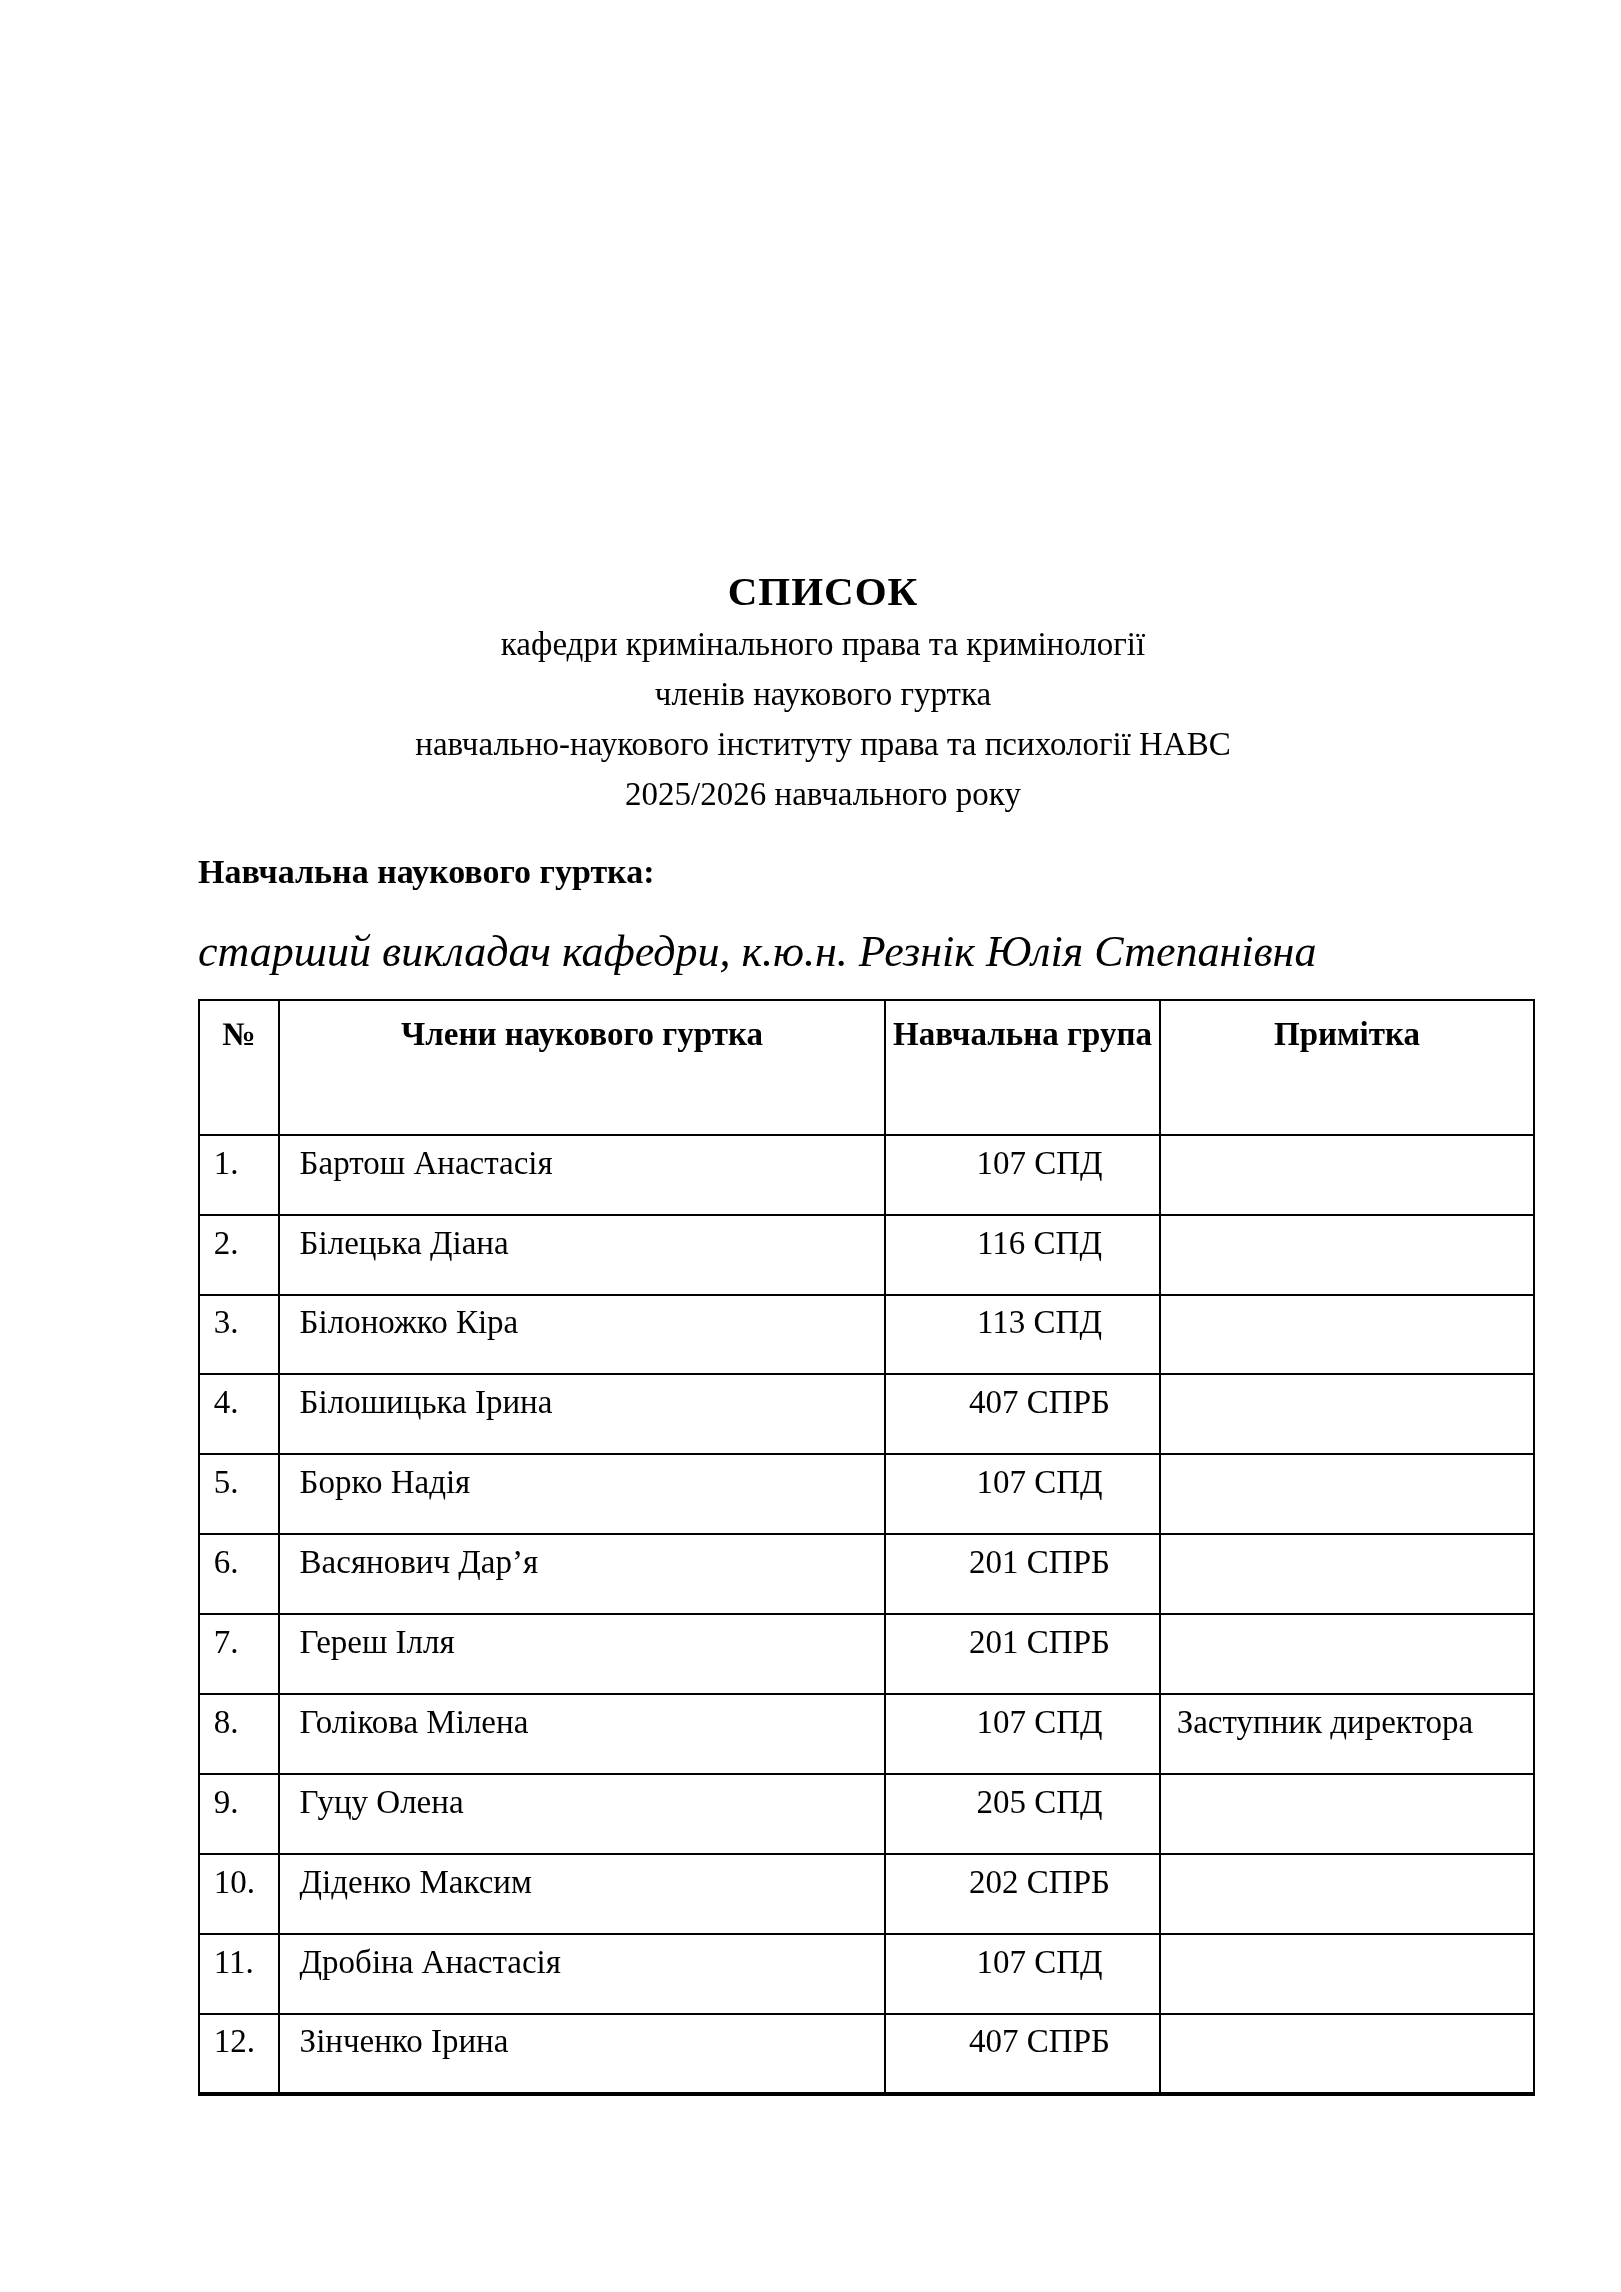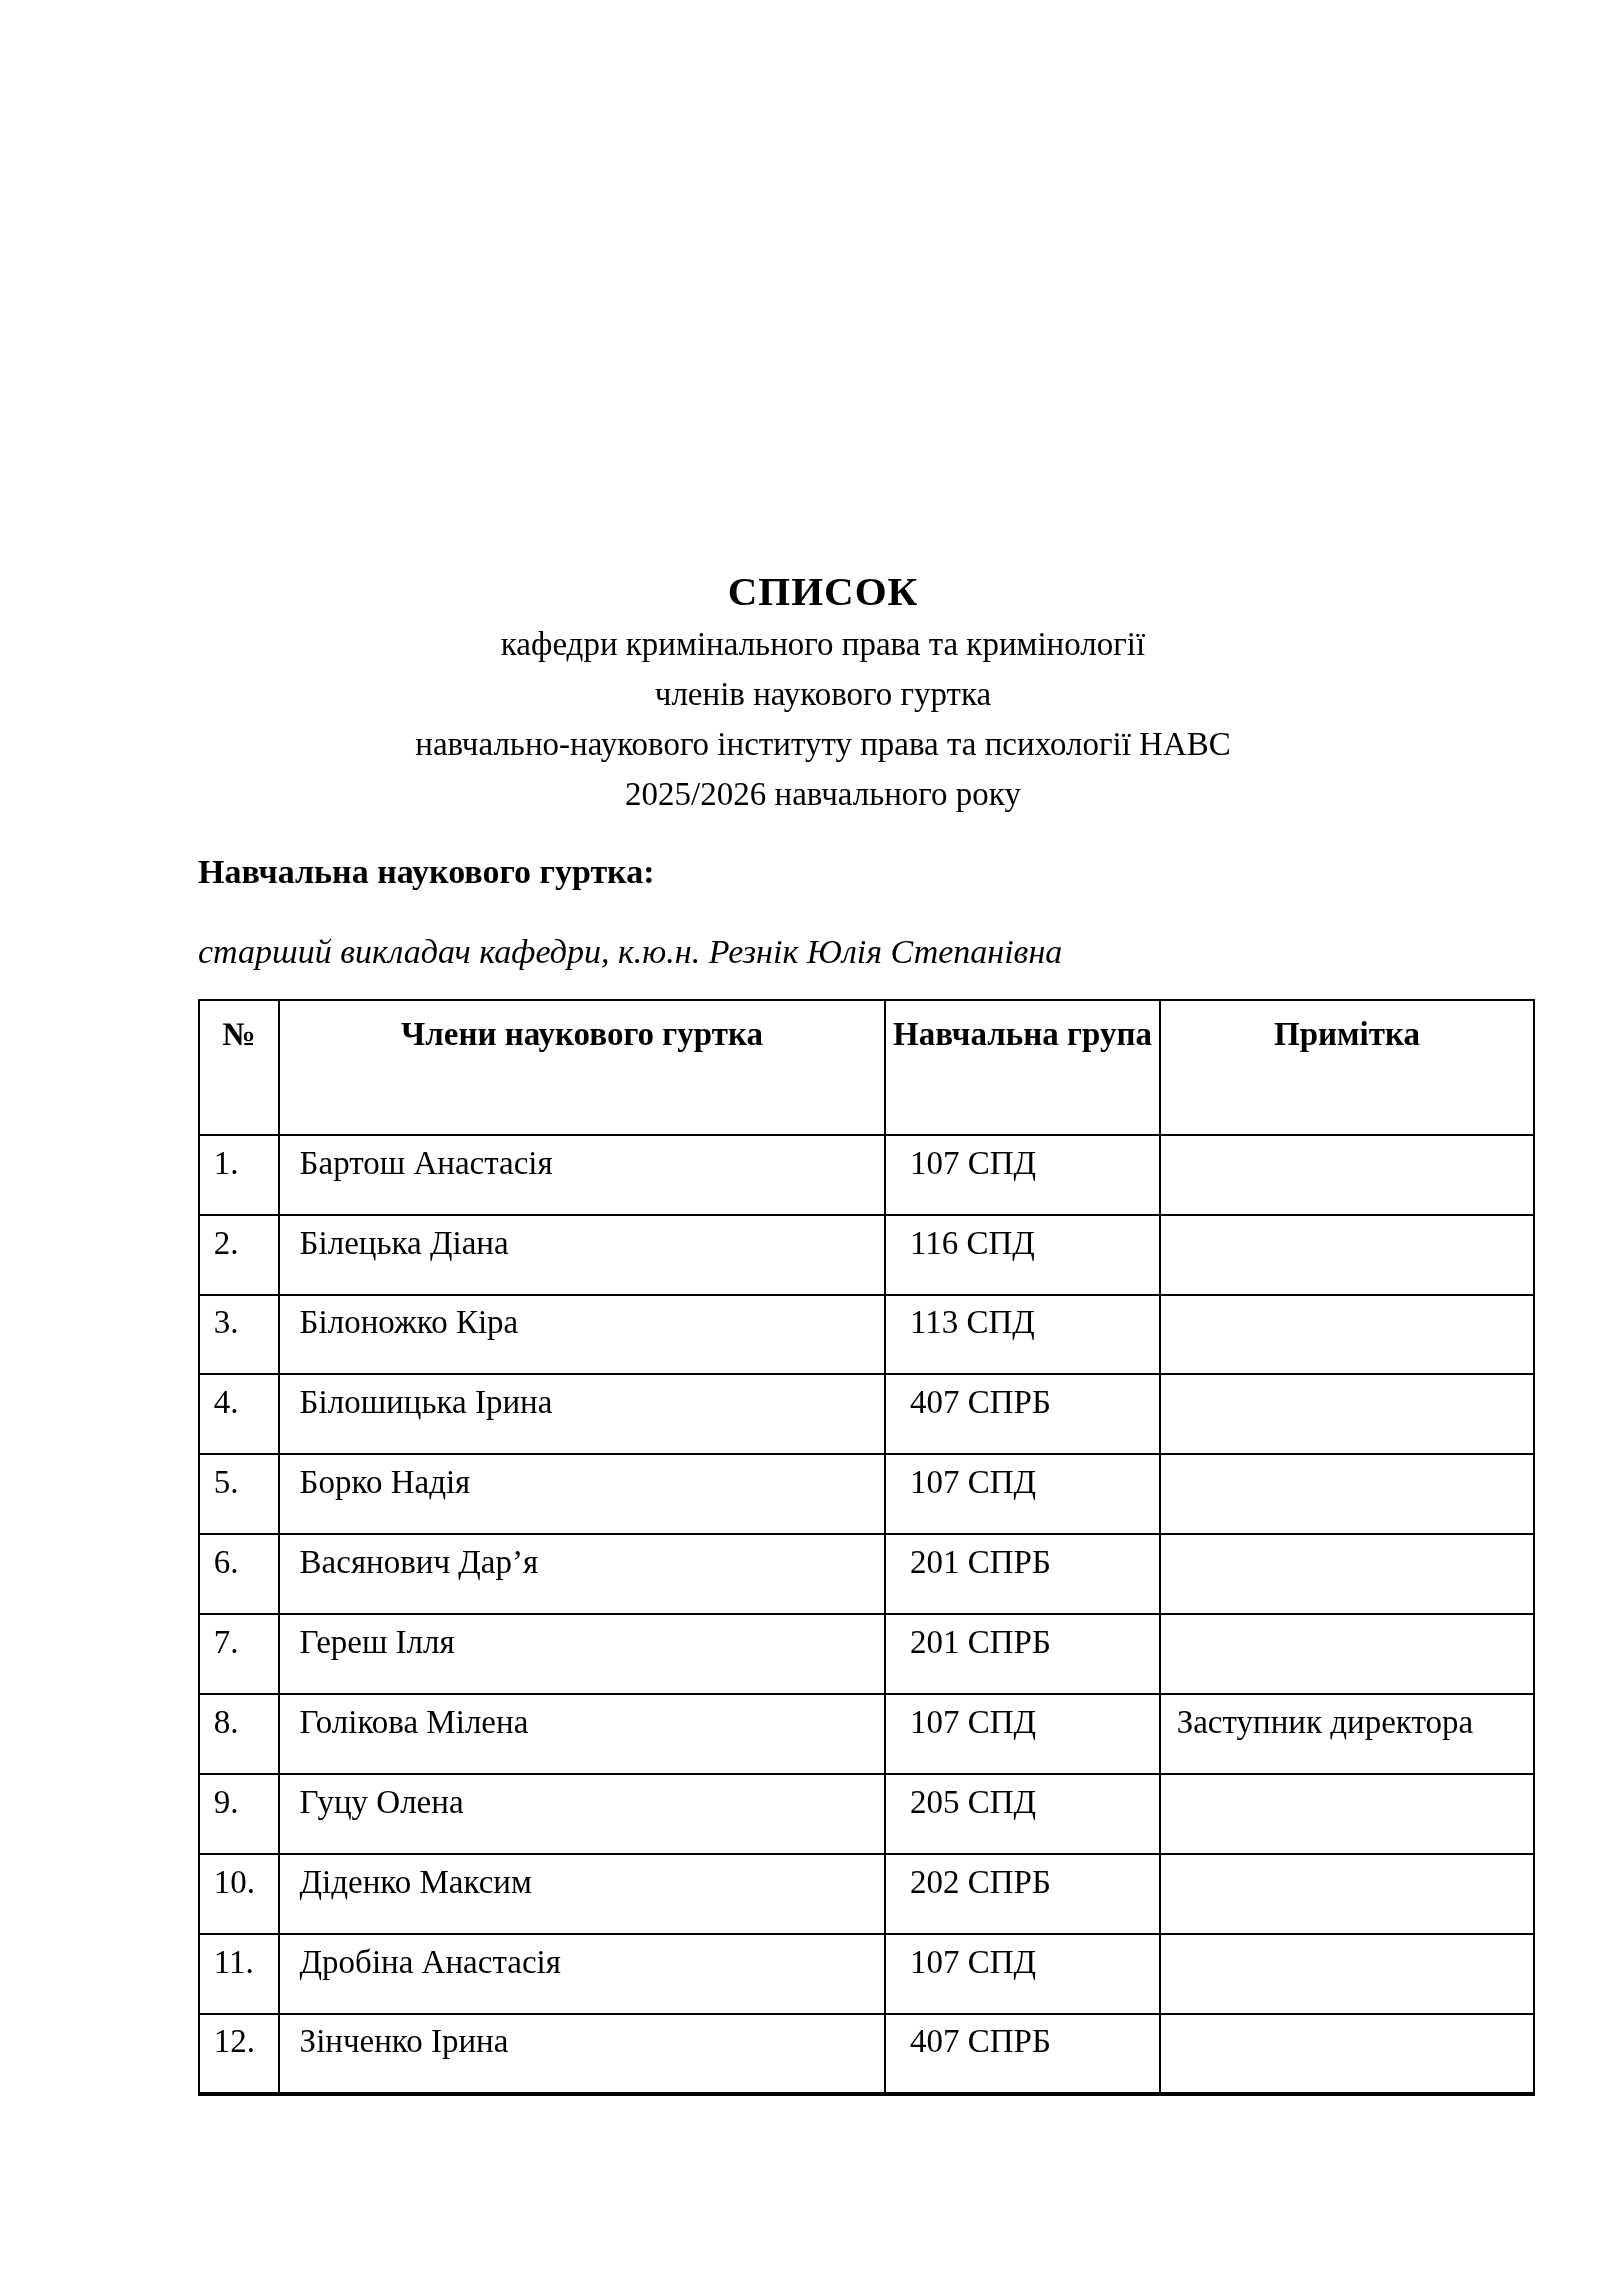--- a/index.html
+++ b/index.html
@@ -33,21 +33,21 @@
     letter-spacing: 1px;
   }
   .leader-label {
     margin: 27.4px 0 0 198px;
     font-size: 34px;
     font-weight: bold;
     line-height: 51px;
   }
   .leader-name {
     margin: 29px 0 0 198px;
-    font-size: 34px;
+    font-size: 44px;
     font-style: italic;
     line-height: 51px;
   }
   table.members-table {
     margin: 21.6px 0 0 198px;
     border-collapse: collapse;
     table-layout: fixed;
     width: 1336px;
     border: 2px solid #000;
     border-bottom: 4.9px solid #000;
@@ -66,21 +66,21 @@
     padding: 7.8px 5.9px 0 5.9px;
     line-height: 51px;
   }
   .members-table td {
     height: 74px;
     line-height: 47px;
     padding: 3.9px 0 0 0;
   }
   .members-table td.col-num   { padding-left: 13.7px; }
   .members-table td.col-name  { padding-left: 19.6px; }
-  .members-table td.col-group { padding-left: 24px; }
+  .members-table td.col-group { padding-left: 34px; text-align: center; }
   .members-table td.col-note  { padding-left: 15.7px; }
   col.c-num   { width: 80px;  }
   col.c-name  { width: 606px; }
   col.c-group { width: 275px; }
   col.c-note  { width: 374px; }
 </style>
 </head>
 <body>
 
 <div class="page">

